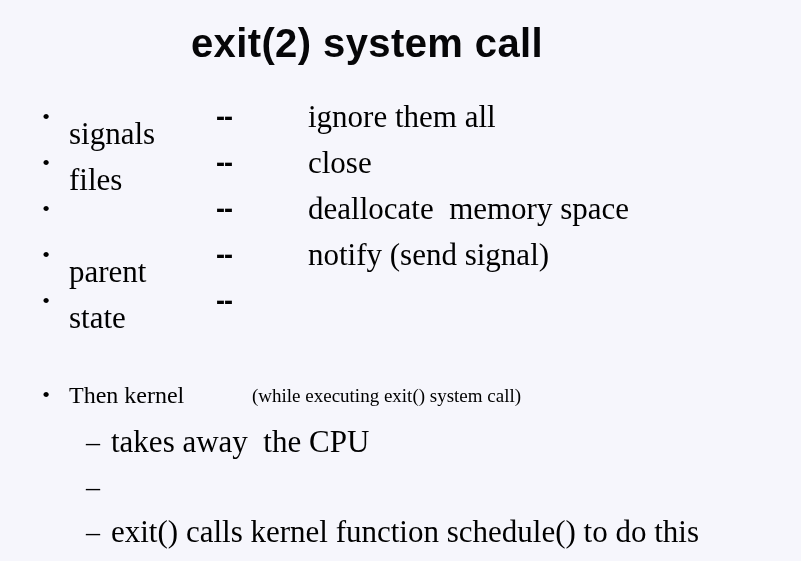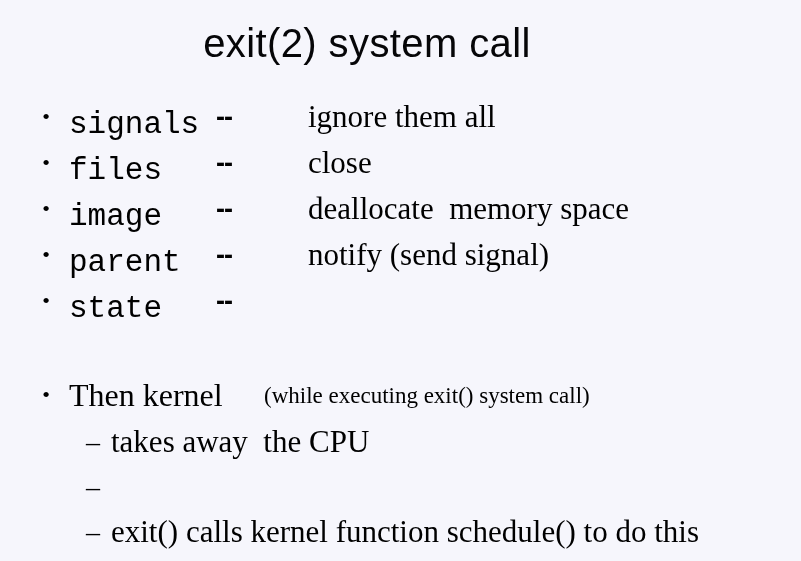--- a/index.html
+++ b/index.html
@@ -22,21 +22,21 @@
 
   
   #slide-title {
     position: absolute;
     left: 0;
     top: 18px;
     width: 734px;
     text-align: center;
     font-family: "Liberation Sans", "DejaVu Sans", sans-serif;
     font-size: 40px;
-    font-weight: 400;
+    font-weight: 700;
     line-height: 50px;
     letter-spacing: 0.4px;
     color: #060608;
     white-space: pre;
   }
 
   
   #pair-list {
     position: absolute;
     left: 0;
@@ -56,22 +56,21 @@
     top: 0;
     width: 16px;
     text-align: center;
     font-size: 22px;
     line-height: 46px;
     color: #000;
   }
   .pair-term {
     position: absolute;
     left: 69px;
-    top: 8px;
-    font-family: Liberation Mono, monospace;
+    top: 17px;
   }
   .pair-dash {
     position: absolute;
     left: 216px;
     top: 0;
     font-family: "Liberation Sans", "DejaVu Sans", sans-serif;
     font-size: 27px;
     font-weight: 700;
     letter-spacing: -1px;
   }
@@ -100,28 +99,28 @@
     top: 0;
     width: 16px;
     text-align: center;
     font-size: 22px;
     line-height: 46px;
   }
   #kernel-main {
     position: absolute;
     left: 69px;
     top: 0;
-    font-size: 32px;
+    font-size: 24px;
     line-height: 46px;
   }
   #kernel-note {
     position: absolute;
-    left: 264px;
-    top: 0;
-    font-size: 23px;
+    left: 252px;
+    top: 0;
+    font-size: 19px;
     line-height: 48px;
   }
 
   #sub-list {
     position: absolute;
     left: 0;
     top: 419px;
     width: 801px;
   }
   .sub-row {
@@ -163,21 +162,20 @@
 
     <div class="pair-row">
       <span class="pair-bullet">•</span>
       <span class="pair-term">files</span>
       <span class="pair-dash">--</span>
       <span class="pair-desc">close</span>
     </div>
 
     <div class="pair-row">
       <span class="pair-bullet">•</span>
-      <span class="pair-term">image</span>
       <span class="pair-dash">--</span>
       <span class="pair-desc">deallocate  memory space</span>
     </div>
 
     <div class="pair-row">
       <span class="pair-bullet">•</span>
       <span class="pair-term">parent</span>
       <span class="pair-dash">--</span>
       <span class="pair-desc">notify (send signal)</span>
     </div>

